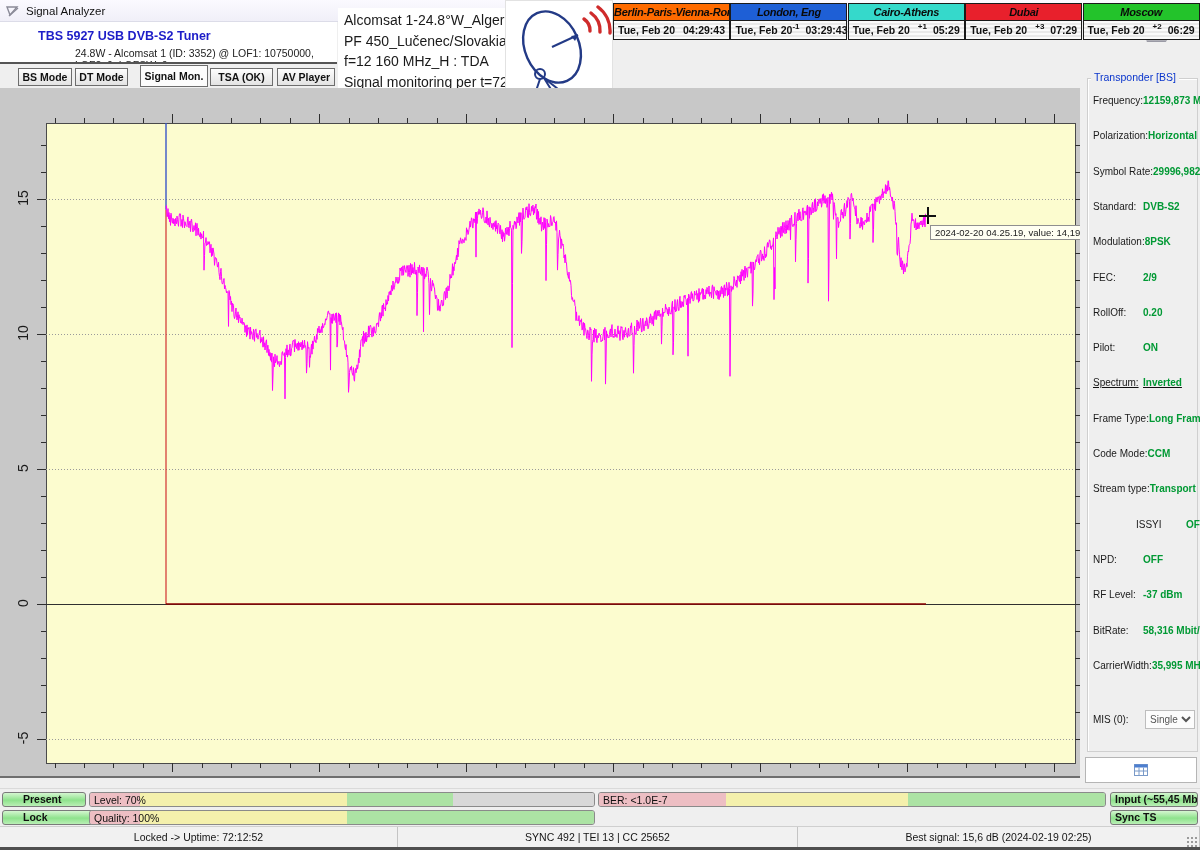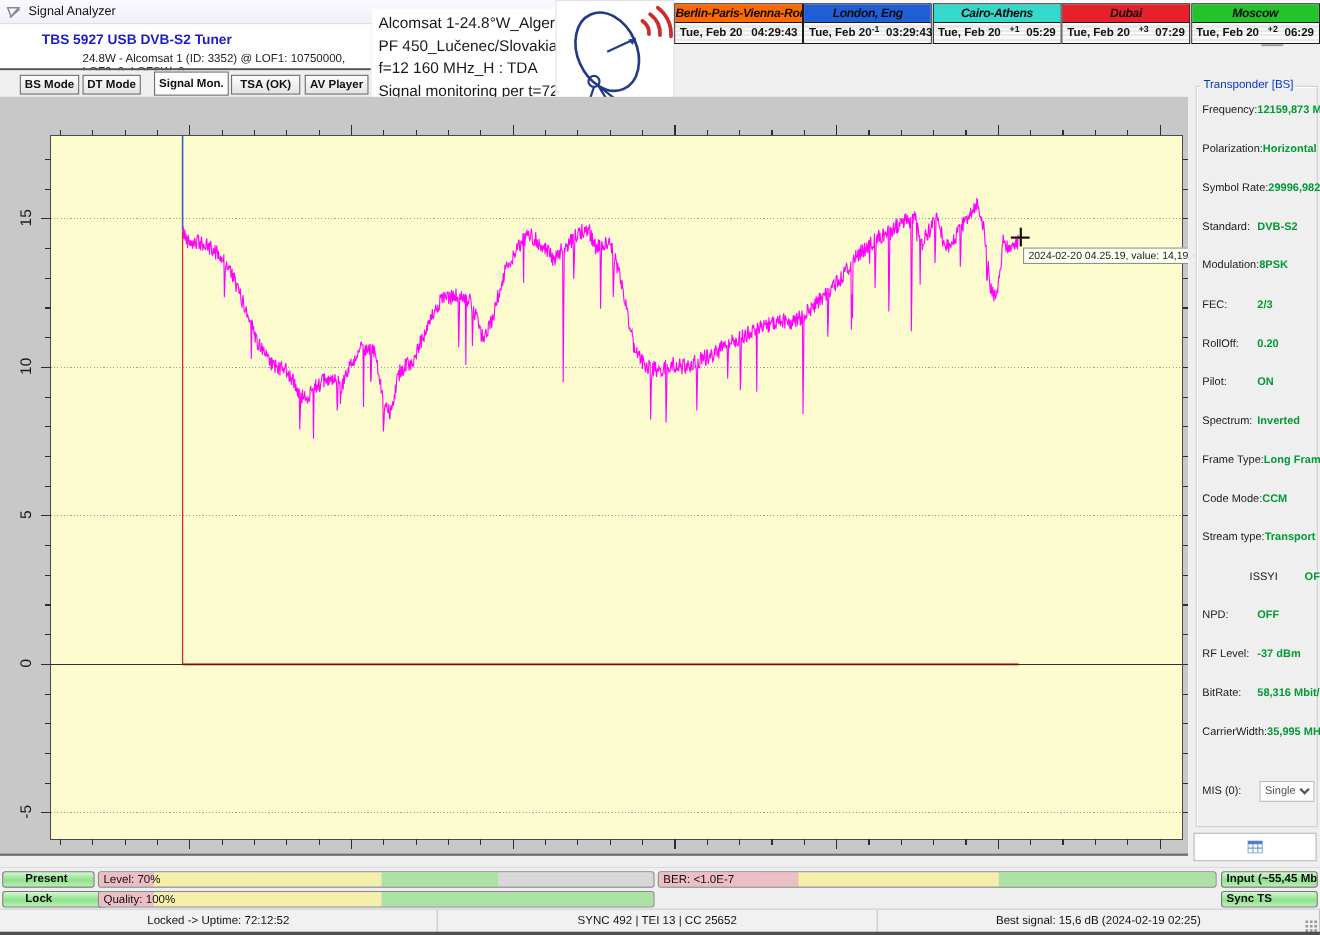--- a/index.html
+++ b/index.html
@@ -225,31 +225,31 @@
       <div class="tp-row" style="top: 158.9px;">
         <span class="tp-label">Standard:</span>
         <span class="tp-value">DVB-S2</span>
       </div>
       <div class="tp-row" style="top: 194.2px;">
         <span class="tp-label">Modulation:</span>
         <span class="tp-value">8PSK</span>
       </div>
       <div class="tp-row" style="top: 229.5px;">
         <span class="tp-label">FEC:</span>
-        <span class="tp-value">2/3</span>
+        <span class="tp-value">2/9</span>
       </div>
       <div class="tp-row" style="top: 264.8px;">
         <span class="tp-label">RollOff:</span>
         <span class="tp-value">0.20</span>
       </div>
       <div class="tp-row" style="top: 300.1px;">
         <span class="tp-label">Pilot:</span>
         <span class="tp-value">ON</span>
       </div>
-      <div class="tp-row" style="top: 335.4px;">
+      <div class="tp-row" style="top: 335.4px; text-decoration: underline;">
         <span class="tp-label">Spectrum:</span>
         <span class="tp-value">Inverted</span>
       </div>
       <div class="tp-row" style="top: 370.7px;">
         <span class="tp-label">Frame Type:</span>
         <span class="tp-value">Long Frame</span>
       </div>
       <div class="tp-row" style="top: 406px;">
         <span class="tp-label">Code Mode:</span>
         <span class="tp-value">CCM</span>

